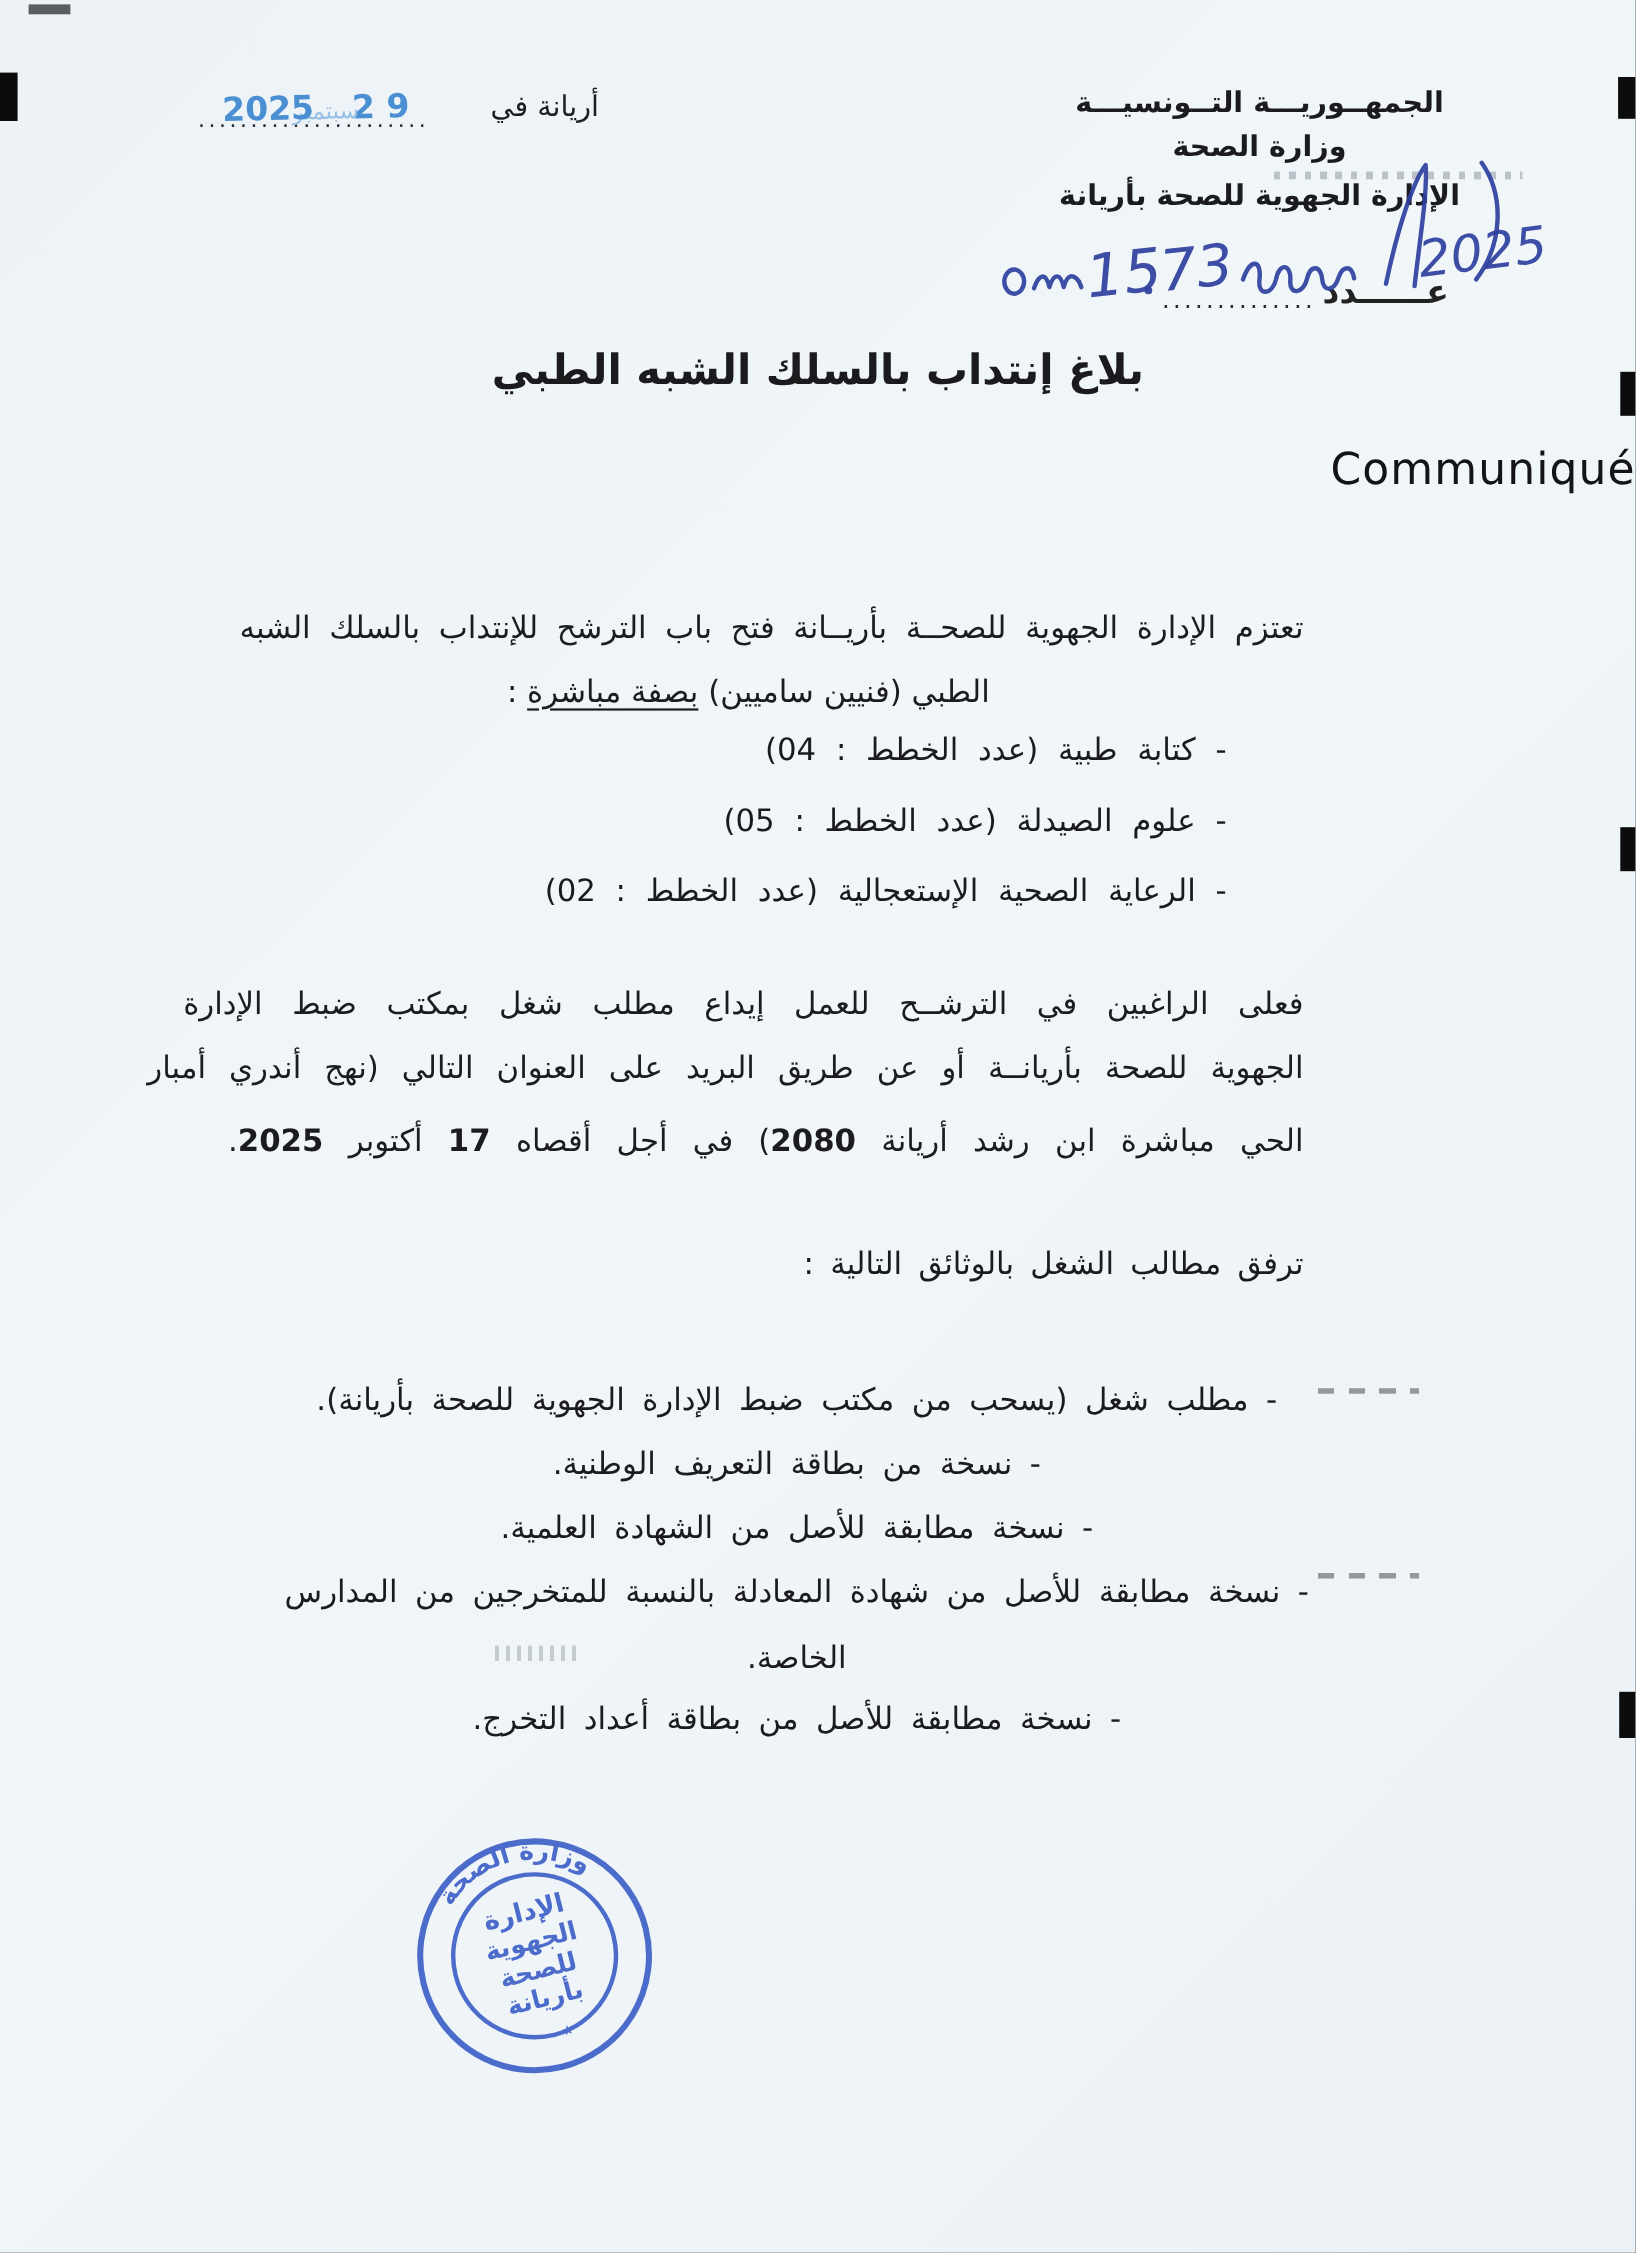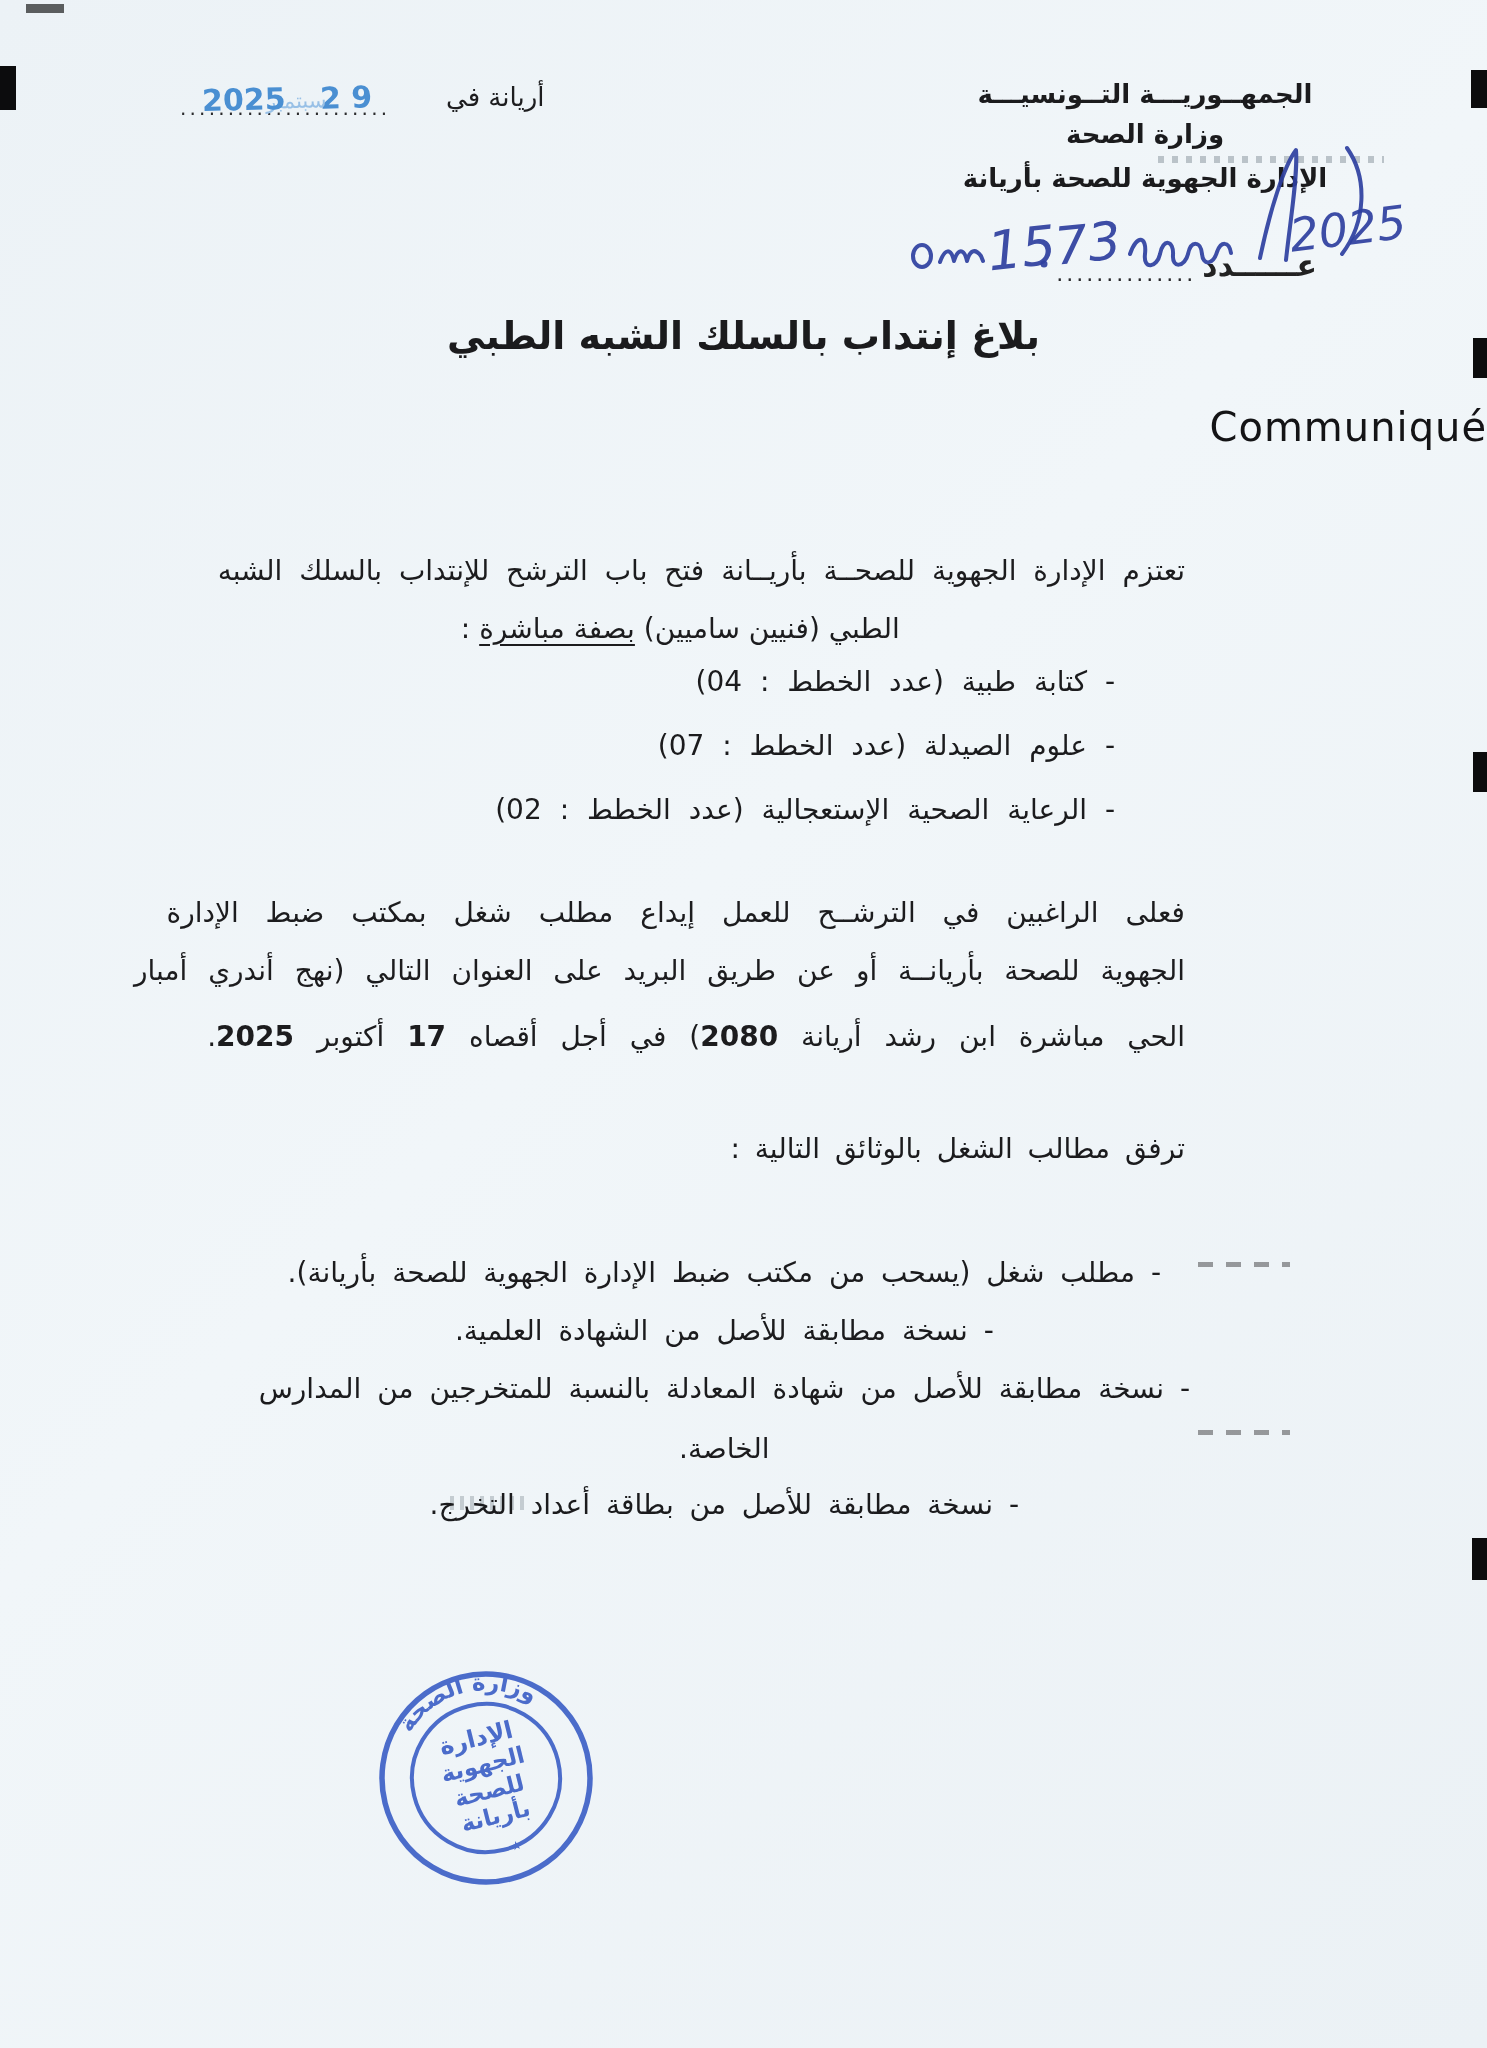--- a/index.html
+++ b/index.html
@@ -137,36 +137,37 @@
 
   <div class="abs para p1">
     <div class="ln1 nw">تعتزم الإدارة الجهوية للصحــة بأريــانة فتح باب الترشح للإنتداب بالسلك الشبه</div>
     <div class="ln2 nw">
       <span>الطبي (فنيين ساميين) </span><span class="und">بصفة مباشرة</span><span> :</span>
     </div>
   </div>
 
   <div class="abs positions">
     <div class="pos nw">- كتابة طبية (عدد الخطط : 04)</div>
-    <div class="pos nw">- علوم الصيدلة (عدد الخطط : 07)</div>
+    <div class="pos nw">- علوم الصيدلة (عدد الخطط : 05)</div>
     <div class="pos nw">- الرعاية الصحية الإستعجالية (عدد الخطط : 02)</div>
   </div>
 
   <div class="abs para p2">
     <div class="ln ln1 nw">فعلى الراغبين في الترشــح للعمل إيداع مطلب شغل بمكتب ضبط الإدارة</div>
     <div class="ln ln2 nw">الجهوية للصحة بأريانــة أو عن طريق البريد على العنوان التالي (نهج أندري أمبار</div>
     <div class="ln ln3 nw">
       <span>الحي مباشرة ابن رشد أريانة </span><span class="b">2080</span><span>) في أجل أقصاه </span><span class="b">17</span><span> أكتوبر </span><span class="b">2025</span><span>.</span>
     </div>
   </div>
 
   <div class="abs docs-intro nw">ترفق مطالب الشغل بالوثائق التالية :</div>
 
   <div class="abs docs">
     <div class="doc nw">- مطلب شغل (يسحب من مكتب ضبط الإدارة الجهوية للصحة بأريانة).</div>
+    <div class="doc nw">- نسخة من بطاقة التعريف الوطنية.</div>
     <div class="doc nw">- نسخة مطابقة للأصل من الشهادة العلمية.</div>
     <div class="doc nw" style="margin-bottom:0;">- نسخة مطابقة للأصل من شهادة المعادلة بالنسبة للمتخرجين من المدارس</div>
     <div class="doc4b nw">الخاصة.</div>
     <div class="doc nw">- نسخة مطابقة للأصل من بطاقة أعداد التخرج.</div>
   </div>
 
   <svg class="abs stamp-svg" width="250" height="250" viewBox="0 0 250 250">
     <g transform="rotate(-14 125 125)" opacity="0.84">
       <circle class="st" cx="125" cy="125" r="104" stroke-width="5.5"></circle>
       <circle class="st" cx="125" cy="125" r="74" stroke-width="4"></circle>

